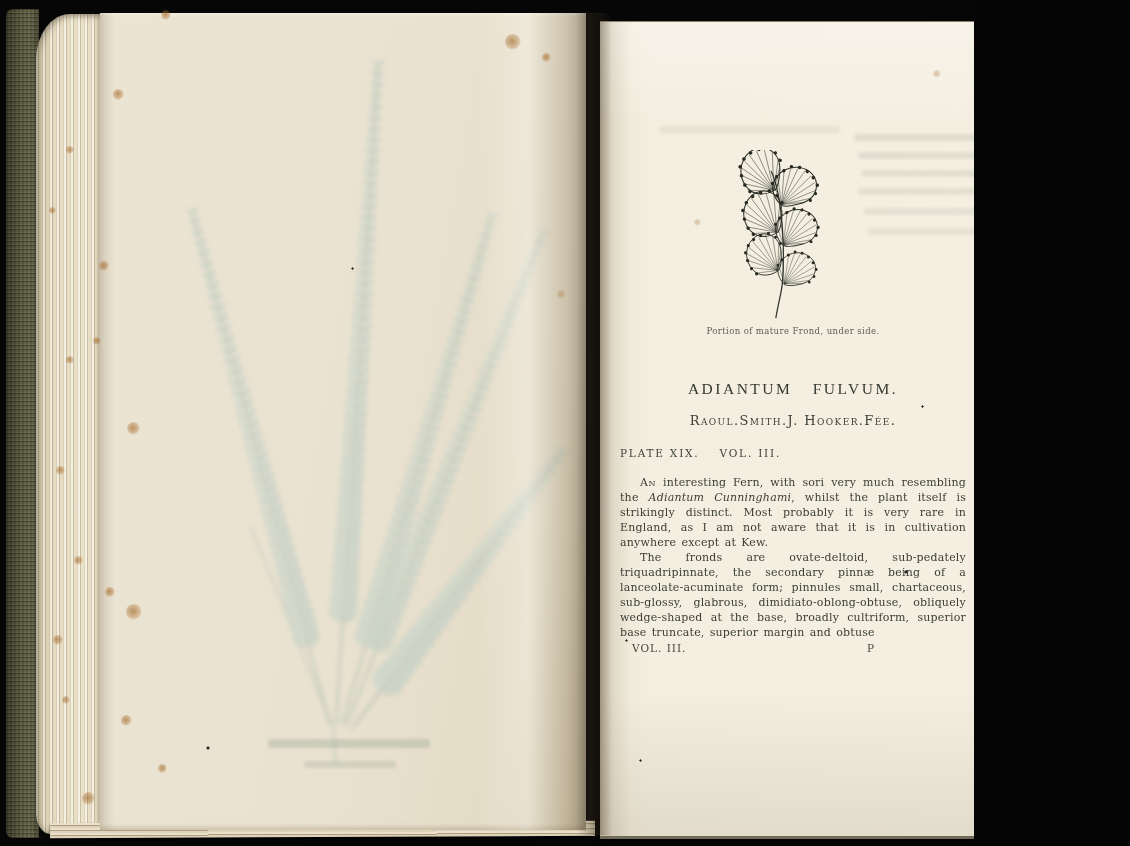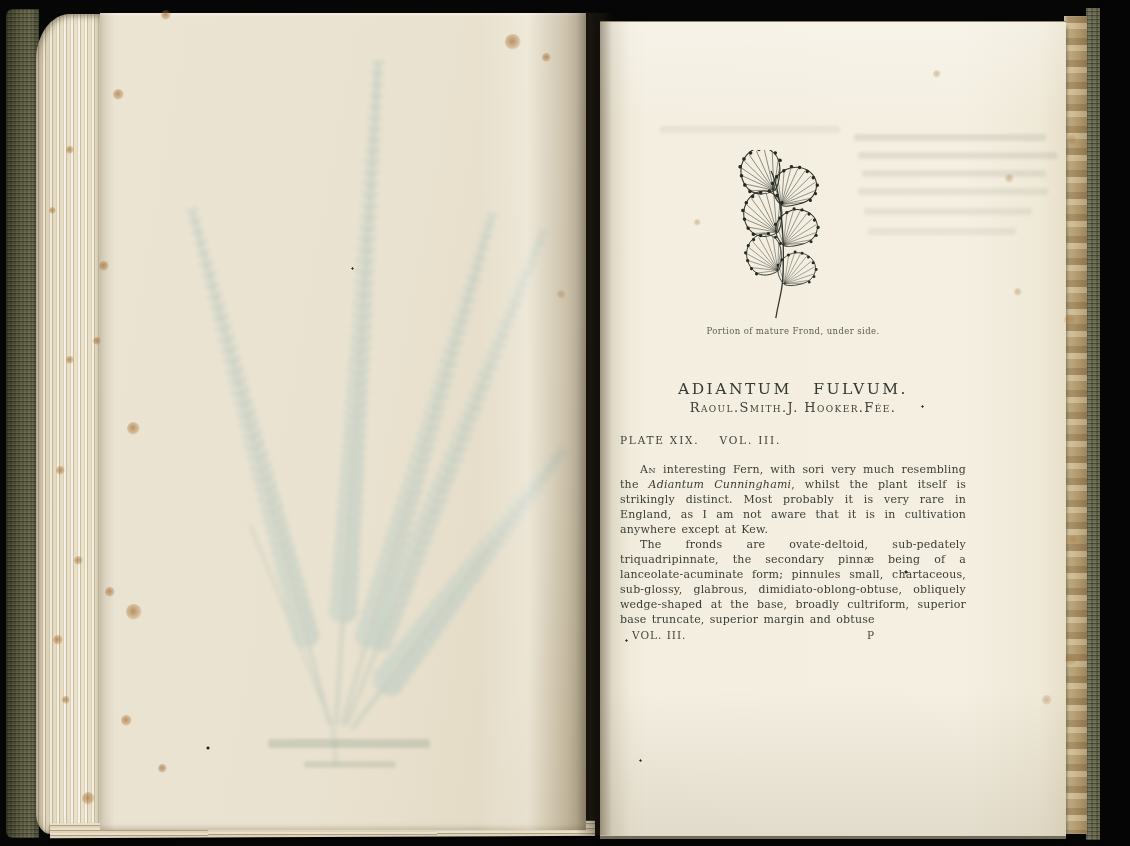--- a/index.html
+++ b/index.html
@@ -1,16 +1,16 @@
 <!DOCTYPE html>
 <html><head>
 <meta charset="utf-8">
 <style>
   html,body{margin:0;padding:0;background:#050505;}
-  #scene{position:relative;width:1100px;height:846px;background:#060606;overflow:hidden;
+  #scene{position:relative;width:974px;height:846px;background:#060606;overflow:hidden;
          font-family:"DejaVu Serif","Liberation Serif",serif;}
   #scene *{box-sizing:border-box;}
   .abs{position:absolute;}
 
   
   .cover-left{left:6px;top:9px;width:33px;height:829px;border-radius:7px 0 0 7px;
     background:
       repeating-linear-gradient(0deg, rgba(0,0,0,.28) 0 1px, rgba(255,255,255,.06) 1px 2px, transparent 2px 4px),
       repeating-linear-gradient(90deg, rgba(0,0,0,.15) 0 2px, transparent 2px 4px),
       linear-gradient(90deg,#3c3c2a,#5d5d42 40%,#6a6a4e 75%,#4a4a34);}
@@ -54,22 +54,22 @@
     box-shadow:0 3px 0 rgba(205,194,162,.55), 0 5px 4px rgba(0,0,0,.65);}
   .page-right::before{content:"";position:absolute;inset:0;
     background:linear-gradient(180deg, rgba(255,255,255,.28), transparent 12%, transparent 82%, rgba(120,105,75,.14));}
   .page-right::after{content:"";position:absolute;inset:0;
     background:linear-gradient(90deg, rgba(95,82,58,.26), rgba(95,82,58,.10) 12px, transparent 30px);}
 
   
   .column{position:absolute;left:20px;top:0;width:346px;color:#3a3e36;z-index:3;}
   .fig{margin-top:128px;height:172px;display:flex;justify-content:center;align-items:flex-start;}
   .caption{margin-top:4px;text-align:center;font-size:8.5px;letter-spacing:.4px;color:#5a5e52;}
-  .title{margin-top:44px;text-align:center;font-size:15.5px;letter-spacing:2.5px;word-spacing:14px;color:#343830;}
-  .authors{margin-top:2px;display:flex;justify-content:center;
+  .title{margin-top:44px;text-align:center;font-size:15.5px;letter-spacing:2.5px;word-spacing:14px;color:#343830;font-family:Liberation Serif, serif;}
+  .authors{margin-top:15px;display:flex;justify-content:center;
     font-variant:small-caps;font-size:13px;letter-spacing:1.4px;color:#3c4038;}
   .plate{margin-top:19px;display:flex;gap:20px;
     font-size:10.5px;letter-spacing:1.8px;color:#3c4038;}
   .etym{margin-top:22px;display:flex;align-items:baseline;padding-left:64px;
     font-style:italic;font-size:12px;color:#42463c;}
   .etym .sep{margin-left:44px;}
   .etym .right{margin-left:56px;}
   .bodytext{margin-top:16px;font-size:11px;line-height:15px;text-align:justify;
     letter-spacing:.2px;word-spacing:1.5px;color:#3a3e36;}
   .para{margin:0;text-indent:20px;}

